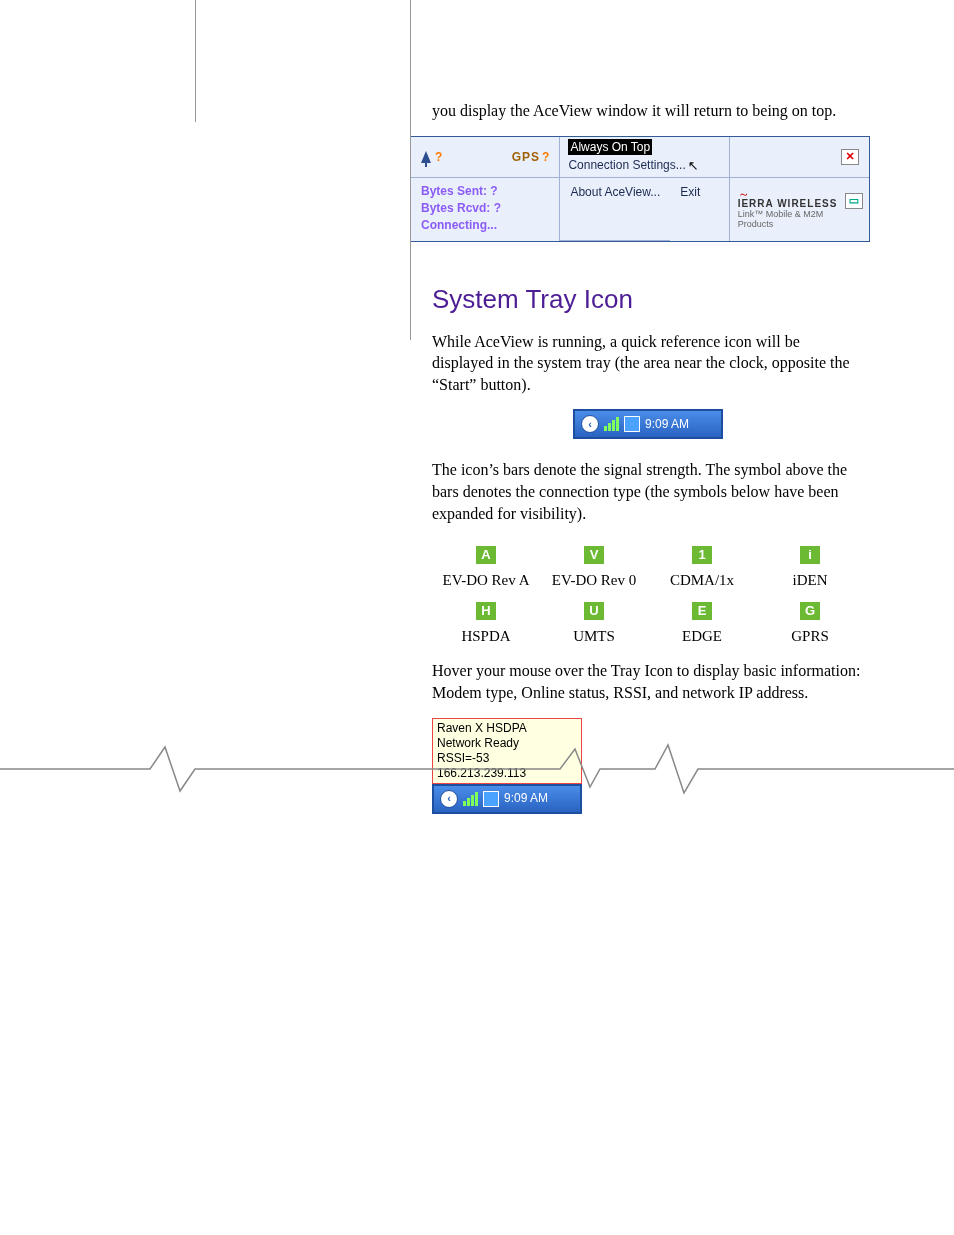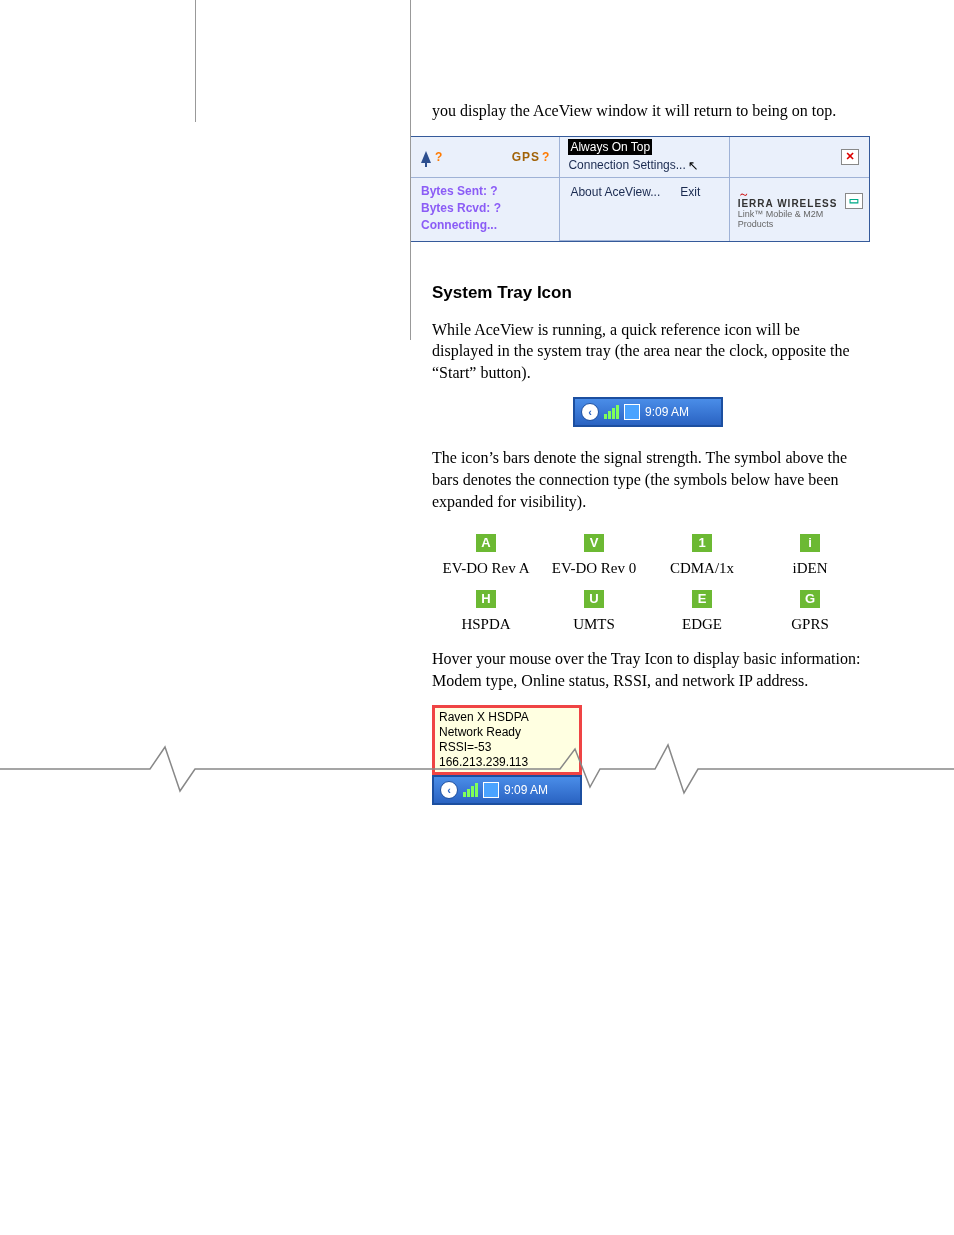--- a/index.html
+++ b/index.html
@@ -34,23 +34,23 @@
   }
   .content {
     margin-left: 322px;
     width: 432px;
     font-size: 16px;
     line-height: 1.35;
   }
   .para { margin: 0 0 14px 0; }
   h2.section {
     font-family: Arial, Helvetica, sans-serif;
-    font-weight: bold;
-    color: #000000;
-    font-size: 17px;
+    font-weight: normal;
+    color: #4c1d95;
+    font-size: 26px;
     margin: 40px 0 14px 0;
   }
   
   .app {
     margin-left: 300px;
     width: 460px;
     border: 1px solid #355a9a;
     background: #eaf0fb;
     font-family: "Segoe UI", Tahoma, Arial, sans-serif;
     font-size: 12px;
@@ -194,21 +194,21 @@
     font-weight: bold;
     font-size: 13px;
     margin-bottom: 6px;
   }
   
   .tooltip-wrap {
     width: 150px;
     margin: 12px 0 0 0;
   }
   .tooltip {
-    border: 3px solid #ef4444;
+    border: 1px solid #ef4444;
     background: #ffffe1;
     font-family: Tahoma, Arial, sans-serif;
     font-size: 12px;
     color: #000;
     padding: 2px 4px;
     line-height: 1.25;
   }
   .tooltip div { white-space: nowrap; }
   
   .hr-wave {

